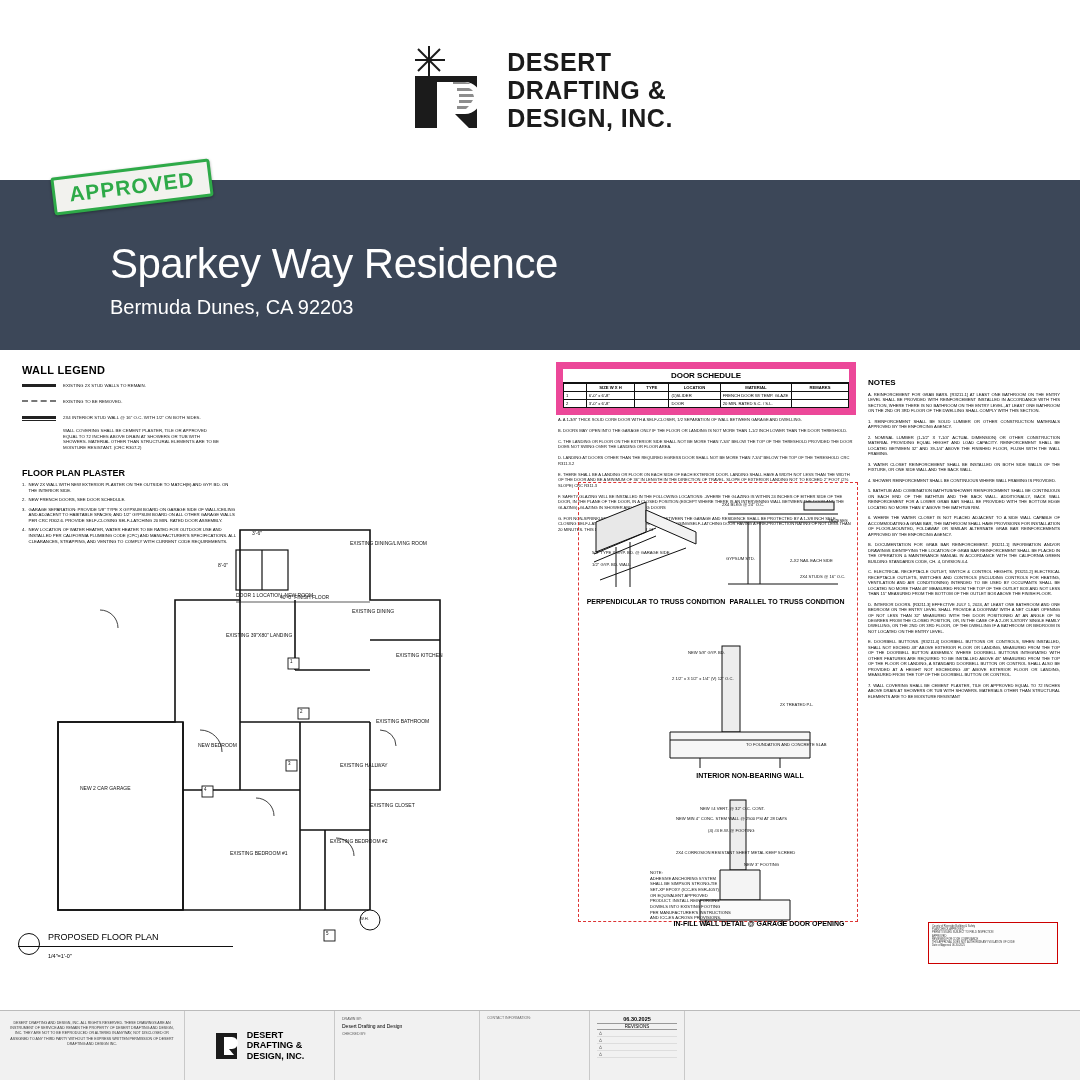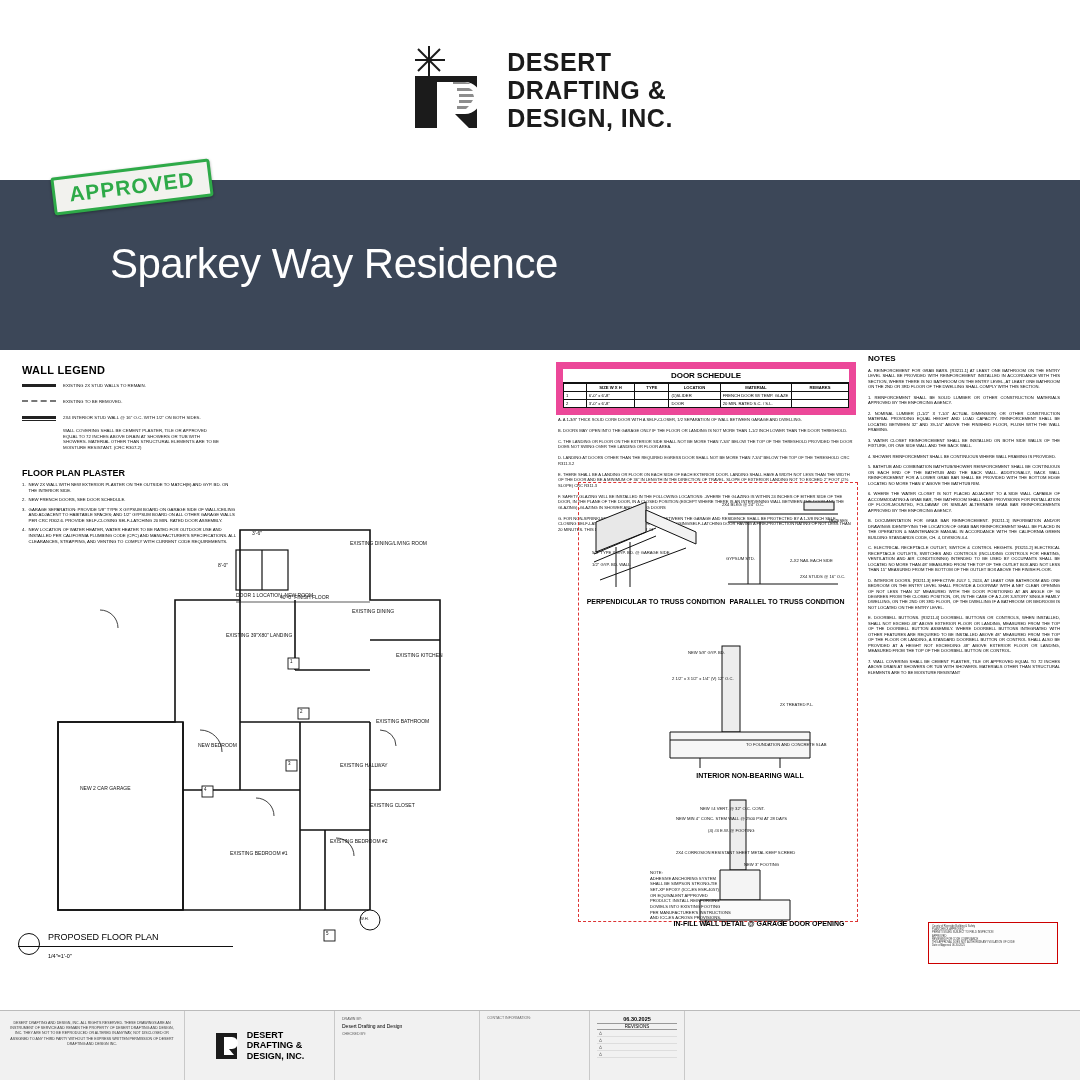--- a/index.html
+++ b/index.html
@@ -69,21 +69,21 @@
   .ds-table { width:100%; border-collapse:collapse; }
   .ds-table th, .ds-table td { border:1px solid #111; font-size:4.2px; padding:1px 2px; }
   .ds-table th { font-weight:bold; font-size:4.2px; }
   .ds-notes { margin-top:3px; font-size:4.1px; line-height:1.35; }
 
   
   .detail-box { position:absolute; border:1px dashed #d33; }
   .detail-cap { position:absolute; font-size:7px; font-weight:bold; text-align:center; line-height:1.25; }
 
   
-  .notes-col { position:absolute; left:868px; top:4px; width:192px; }
+  .notes-col { position:absolute; left:868px; top:28px; width:192px; }
   .notes-col .lt { font-size:8px; font-weight:bold; }
   .note-item { font-size:4.15px; line-height:1.32; margin-top:5px; text-align:justify; }
 
   .stamp-box { position:absolute; left:928px; top:572px; width:130px; height:42px; border:1px solid #c00; background:#fdfdfd; }
   .stamp-box .sl { font-size:2.6px; color:#333; line-height:1.25; padding:2px 3px; }
 
   
   .titleblock { position:absolute; left:0; top:1010px; width:1080px; height:70px; background:#f1f1f1; border-top:1px solid #bbb; display:flex; }
   .tb-cell { border-right:1px solid #c9c9c9; padding:5px 7px; }
   .tb-copy { width:185px; font-size:3.6px; line-height:1.45; color:#333; text-align:center; padding-top:10px; }
@@ -132,20 +132,21 @@
   <div class="logo-text">
     <div>DESERT</div>
     <div>DRAFTING &amp;</div>
     <div>DESIGN, INC.</div>
   </div>
 </div>
 
 <div class="title-band">
   <div class="approved-stamp">APPROVED</div>
   <div class="proj-title">Sparkey Way Residence</div>
+  <div class="proj-sub">Bermuda Dunes, CA 92203</div>
 </div>
 
 <div class="sheet">
  <div class="sheet-inner">
 
   <div class="wall-legend">
     <div class="lt">WALL LEGEND</div>
     <div class="legend-row">
       <span class="legend-swatch sw-solid"></span>
       <span class="legend-txt">EXISTING 2X STUD WALLS TO REMAIN.</span>

